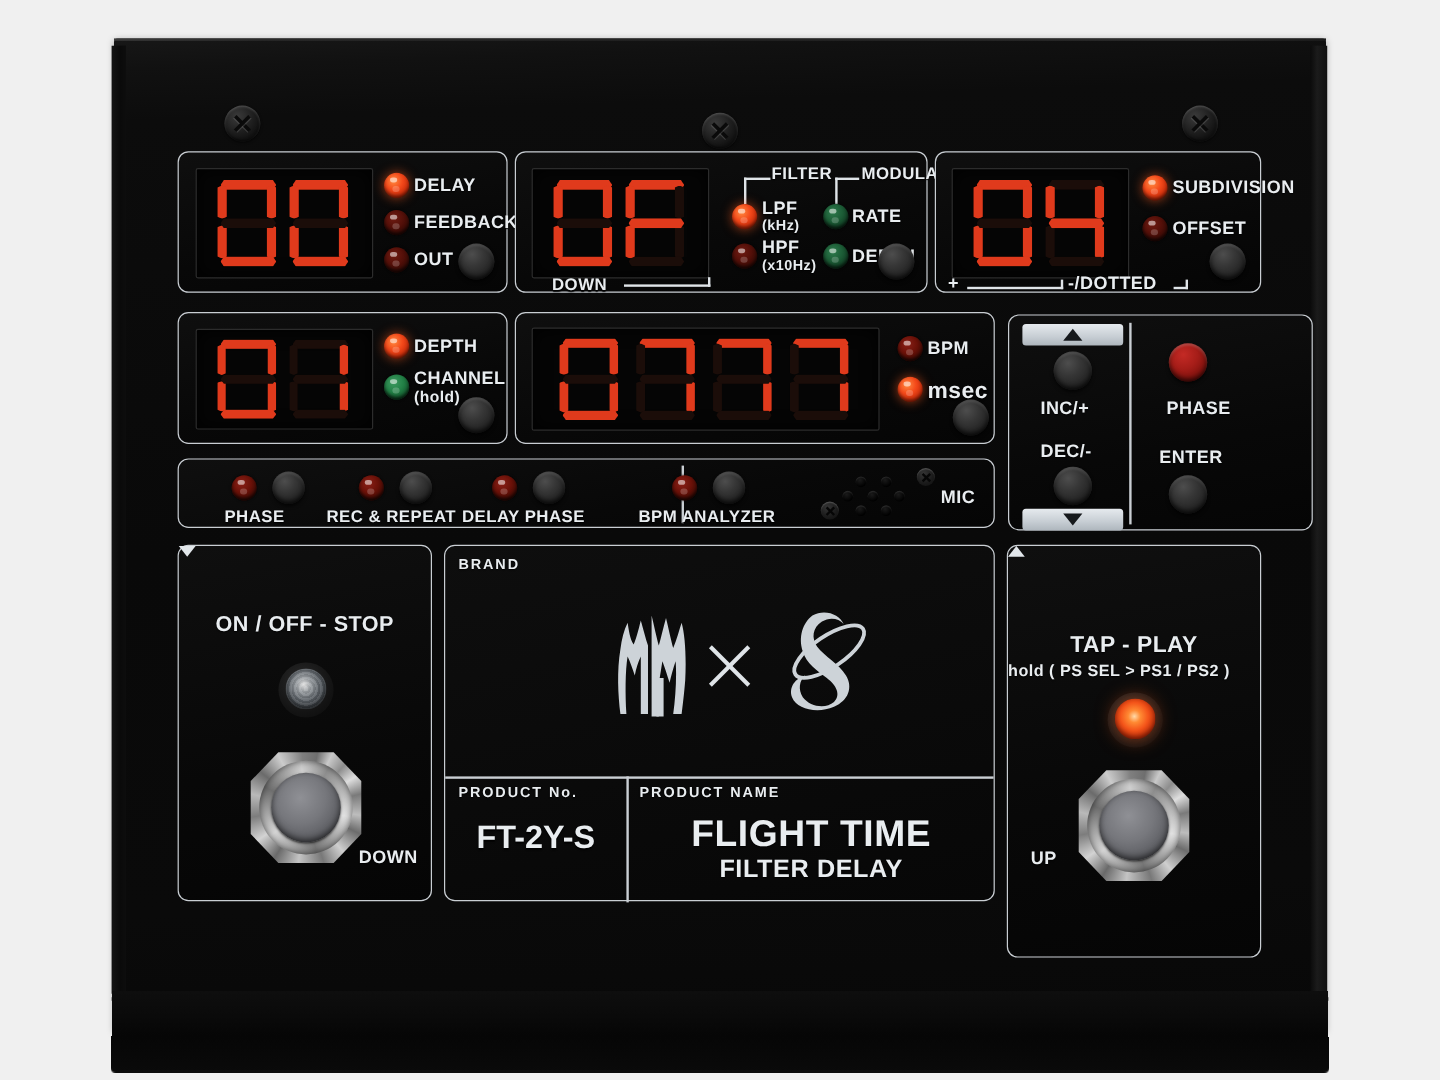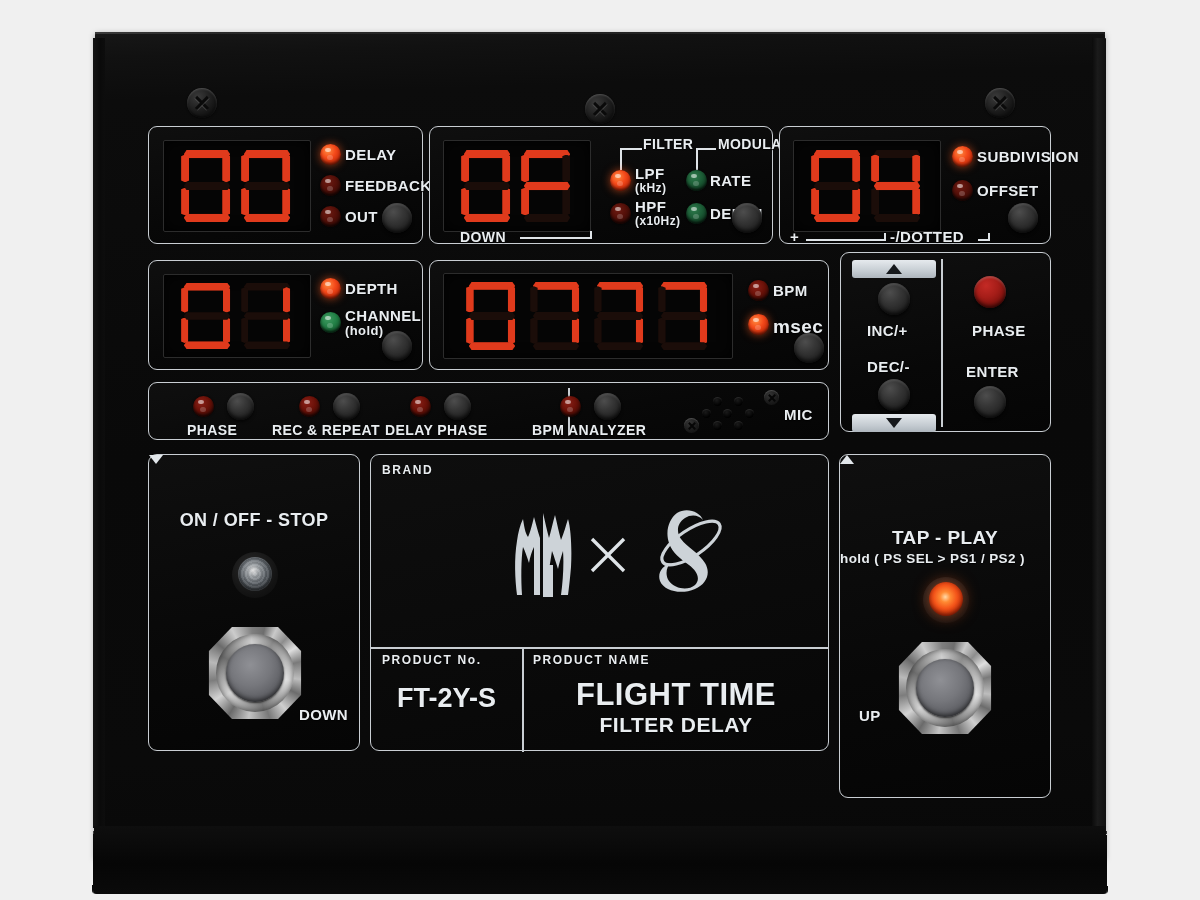--- a/index.html
+++ b/index.html
@@ -475,21 +475,21 @@
 
     <div class="led red-on" style="left:318px; top:53px;">
         <div class="led-ring"></div>
         <div class="bulb"></div>
       </div>
     <div class="lbl" style="left:343px; top:55px; font-size:19px;">msec</div>
 
     <div class="pbtn" style="left:364px; top:72px; width:30px; height:30px;"></div>
   </div>
 
-  <div class="panel" style="left:745px; top:220px; width:211px; height:180px;">
+  <div class="panel" style="left:745px; top:230px; width:254px; height:180px;">
     <div class="divider" style="left:100px; top:6px; width:1.6px; height:168px;"></div>
 
     <div class="arrowplate" style="left:11px; top:7px; width:84px; height:18px;">
       <div class="tri up"></div>
     </div>
     <div class="pbtn" style="left:37px; top:30px; width:32px; height:32px;"></div>
     <div class="lbl" style="left:26px; top:69px; font-size:15px;">INC/+</div>
 
     <div class="lbl" style="left:26px; top:105px; font-size:15px;">DEC/-</div>
     <div class="pbtn" style="left:37px; top:126px; width:32px; height:32px;"></div>

